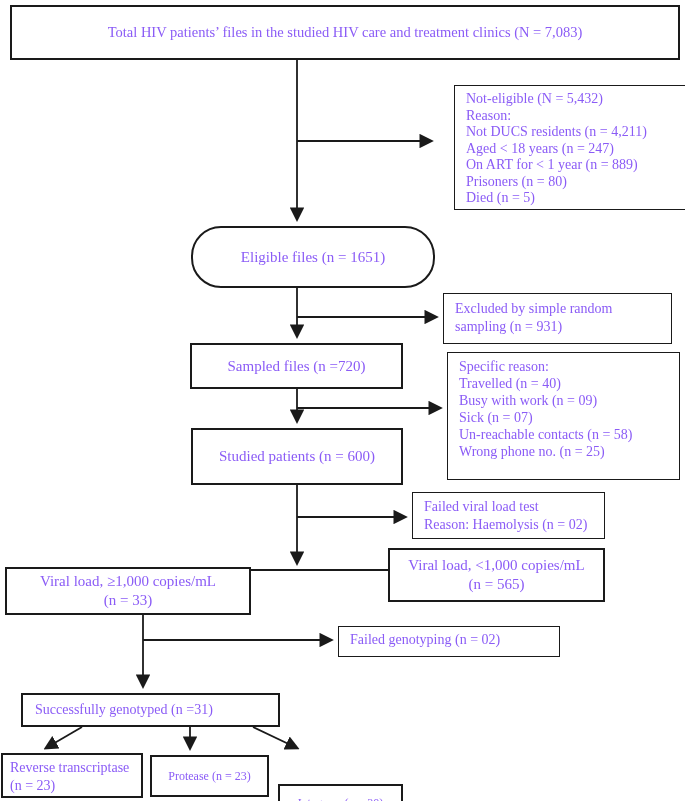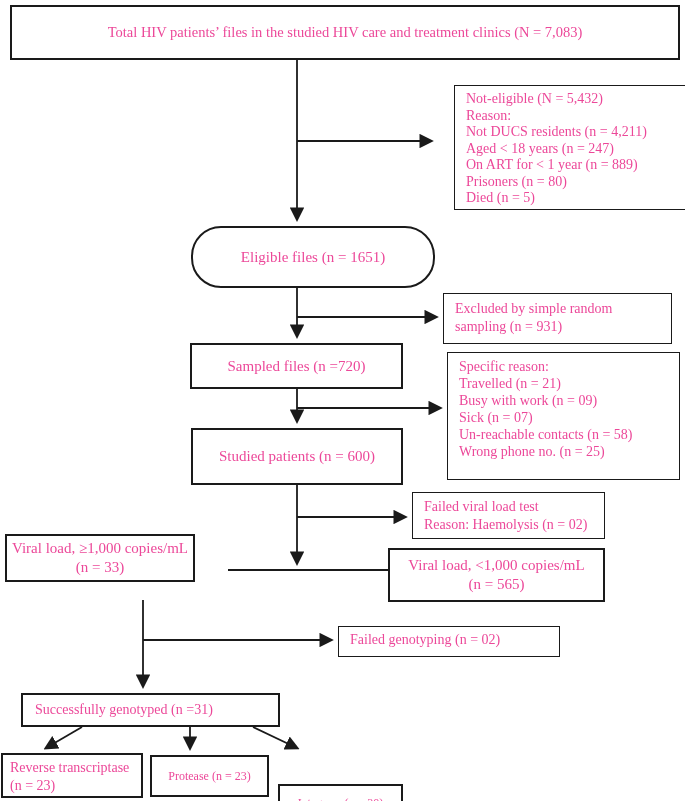--- a/index.html
+++ b/index.html
@@ -6,21 +6,21 @@
     margin: 0;
     padding: 0;
     background: #ffffff;
   }
   #stage {
     position: relative;
     width: 685px;
     height: 801px;
     background: #ffffff;
     font-family: "Liberation Serif", "DejaVu Serif", serif;
-    color: #ec4899;
+    color: #8b5cf6;
     overflow: hidden;
   }
   #connectors {
     position: absolute;
     left: 0;
     top: 0;
     width: 685px;
     height: 801px;
     z-index: 1;
   }
@@ -102,37 +102,37 @@
     <div>Excluded by simple random</div>
     <div>sampling (n = 931)</div>
   </div>
 
   <div class="box center main" style="left:190px; top:343px; width:213px; height:46px;">
     <div>Sampled files (n =720)</div>
   </div>
 
   <div class="box left lines" style="left:447px; top:352px; width:233px; height:128px; line-height:17px;">
     <div>Specific reason:</div>
-    <div>Travelled (n = 21)</div>
+    <div>Travelled (n = 40)</div>
     <div>Busy with work (n = 09)</div>
     <div>Sick (n = 07)</div>
     <div>Un-reachable contacts (n = 58)</div>
     <div>Wrong phone no. (n = 25)</div>
   </div>
 
   <div class="box center main" style="left:191px; top:428px; width:212px; height:57px;">
     <div>Studied patients (n = 600)</div>
   </div>
 
   <div class="box left lines" style="left:412px; top:492px; width:193px; height:47px; line-height:18px; padding-top:5px;">
     <div>Failed viral load test</div>
     <div>Reason: Haemolysis (n = 02)</div>
   </div>
 
-  <div class="box center main vl2" style="left:5px; top:534px; width:190px; height:48px;">
+  <div class="box center main vl2" style="left:5px; top:567px; width:246px; height:48px;">
     <div>Viral load, ≥1,000 copies/mL</div>
     <div>(n = 33)</div>
   </div>
 
   <div class="box center main vl2" style="left:388px; top:548px; width:217px; height:54px;">
     <div>Viral load, &lt;1,000 copies/mL</div>
     <div>(n = 565)</div>
   </div>
 
   <div class="box left" style="left:338px; top:626px; width:222px; height:31px; padding-top:5px;">

